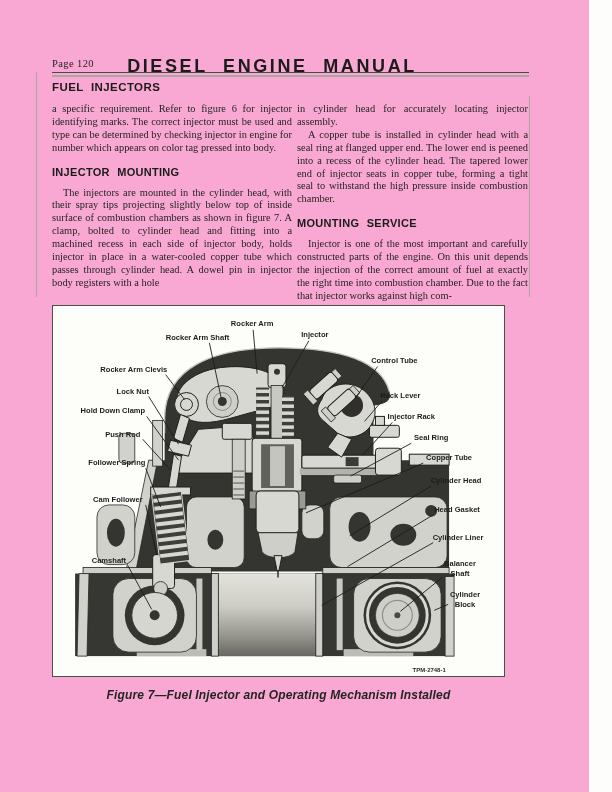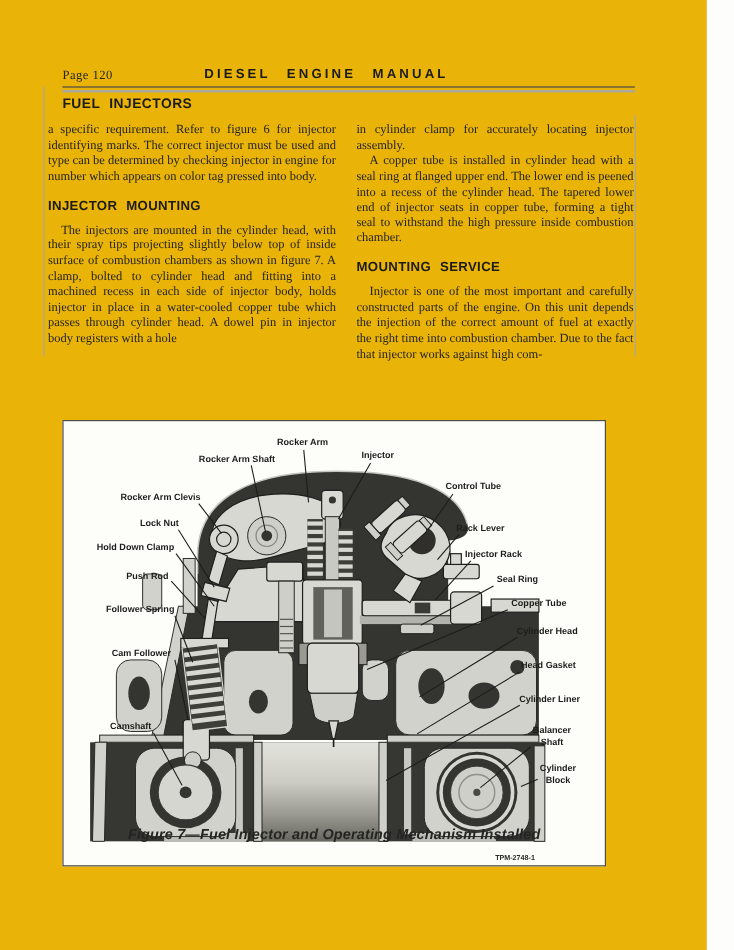--- a/index.html
+++ b/index.html
@@ -1,43 +1,43 @@
 <!DOCTYPE html>
 <html><head>
 <meta charset="utf-8">
 <style>
   html,body{margin:0;padding:0;background:#e8e8e6;}
-  .page{position:relative;width:612px;height:792px;background:#eab308;overflow:hidden;
+  .page{position:relative;width:612px;height:792px;background:#f9a8d4;overflow:hidden;
         font-family:"Liberation Serif",serif;color:#242422;}
   .page-edge{position:absolute;left:589px;top:0;width:23px;height:792px;background:#fdfdfc;}
   
   .page-num{position:absolute;left:52px;top:58px;font-size:10.5px;letter-spacing:.4px;}
   .manual-title{position:absolute;left:52px;top:56px;width:440px;text-align:center;
-        font-family:"Liberation Sans",sans-serif;font-weight:bold;font-size:11px;
+        font-family:"Liberation Sans",sans-serif;font-weight:bold;font-size:18px;
         letter-spacing:2.6px;word-spacing:8px;color:#1b1b19;}
   .header-rule{position:absolute;left:52px;top:72px;width:477px;height:5px;
         border-top:1.4px solid #4a4a46;}
   .header-rule::after{content:"";display:block;margin-top:1.6px;height:2.4px;background:#a8a7a0;}
   .section-title{position:absolute;left:52px;top:81px;font-family:"Liberation Sans",sans-serif;
         font-weight:bold;font-size:11.5px;letter-spacing:.4px;word-spacing:4px;color:#1b1b19;text-align:right;}
   
   .scan-line{position:absolute;width:1px;background:#a9a8a1;}
   .scan-line.left{left:36px;top:72px;height:225px;}
   .scan-line.right{left:529px;top:96px;height:201px;}
   
   .col{position:absolute;top:103px;font-size:10.4px;line-height:12.9px;text-align:justify;}
-  .col-left{left:40px;width:240px;}
+  .col-left{left:52px;width:240px;}
   .col-right{left:297px;width:231px;}
   .col p{margin:0;}
   .col p.indent{text-indent:11px;}
   .col h3{margin:11px 0 8px 0;font-family:"Liberation Sans",sans-serif;
         font-weight:bold;font-size:11px;letter-spacing:.3px;word-spacing:4px;color:#1b1b19;}
   
   .figure-box{position:absolute;left:52px;top:305px;width:453px;height:372px;
-        border:1.5px solid #4f4f4a;background:#fdfdfa;box-sizing:border-box;margin-top:45px;}
+        border:1.5px solid #4f4f4a;background:#fdfdfa;box-sizing:border-box;}
   .figure-box svg{display:block;width:100%;height:100%;}
   .figure-caption{position:absolute;left:52px;top:688px;width:453px;text-align:center;
         font-family:"Liberation Sans",sans-serif;font-weight:bold;font-style:italic;
         font-size:12px;letter-spacing:.15px;color:#17171
 
 5;}
   
   .lbl{font-family:"Liberation Sans",sans-serif;font-weight:bold;font-size:7.6px;fill:#1c1c1a;}
   .code{font-family:"Liberation Sans",sans-serif;font-weight:bold;font-size:6px;fill:#2a2a27;}
   .ldr{stroke:#1c1c1a;stroke-width:.9;fill:none;}
@@ -61,21 +61,21 @@
   <div class="scan-line left"></div>
   <div class="scan-line right"></div>
 
   <div class="col col-left">
     <p>a specific requirement. Refer to figure 6 for injector identifying marks. The correct injector must be used and type can be determined by checking injector in engine for number which appears on color tag pressed into body.</p>
     <h3>INJECTOR MOUNTING</h3>
     <p class="indent">The injectors are mounted in the cylinder head, with their spray tips projecting slightly below top of inside surface of combustion chambers as shown in figure 7. A clamp, bolted to cylinder head and fitting into a machined recess in each side of injector body, holds injector in place in a water-cooled copper tube which passes through cylinder head. A dowel pin in injector body registers with a hole</p>
   </div>
 
   <div class="col col-right">
-    <p>in cylinder clamp for accurately locating injector assembly.</p>
+    <p>in cylinder head for accurately locating injector assembly.</p>
     <p class="indent">A copper tube is installed in cylinder head with a seal ring at flanged upper end. The lower end is peened into a recess of the cylinder head. The tapered lower end of injector seats in copper tube, forming a tight seal to withstand the high pressure inside combustion chamber.</p>
     <h3>MOUNTING SERVICE</h3>
     <p class="indent">Injector is one of the most important and carefully constructed parts of the engine. On this unit depends the injection of the correct amount of fuel at exactly the right time into combustion chamber. Due to the fact that injector works against high com-</p>
   </div>
 
   <div class="figure-box">
     <svg viewBox="0 0 453 372" xmlns="http://www.w3.org/2000/svg">
       <defs>
         <linearGradient id="bore" x1="0" y1="0" x2="0" y2="1">
           <stop offset="0" stop-color="#e3e3dd"></stop>

